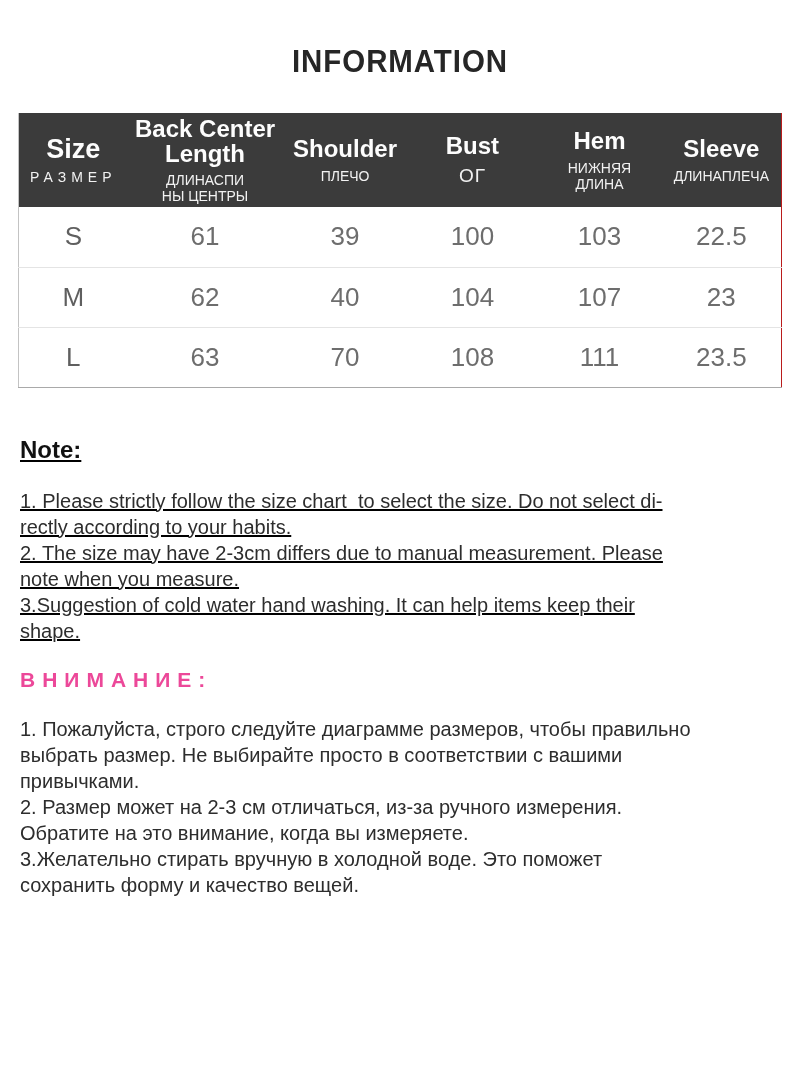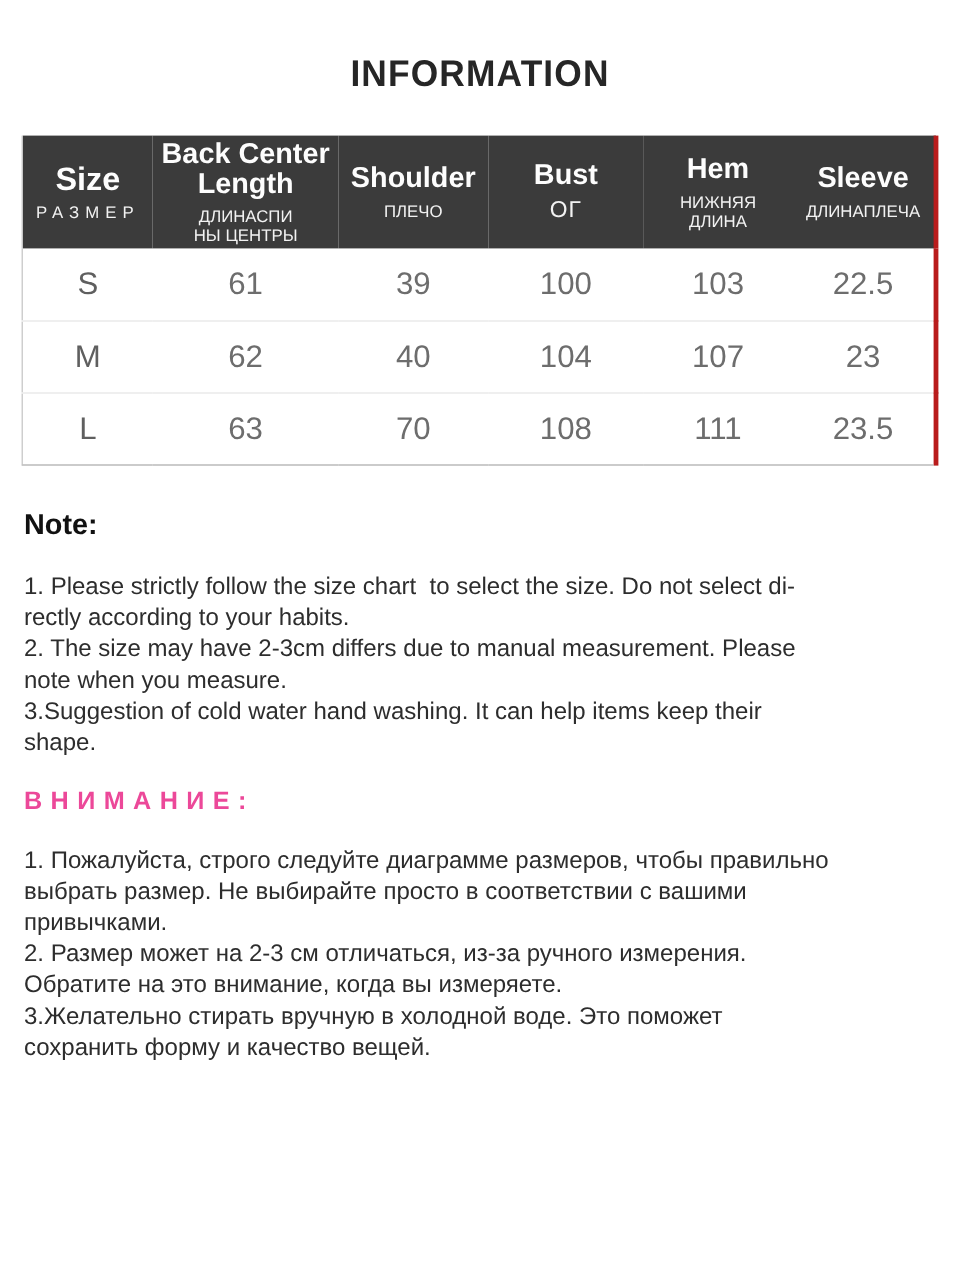--- a/index.html
+++ b/index.html
@@ -57,23 +57,23 @@
   table.size-table tbody td {
     height: 60px;
     text-align: center;
     vertical-align: middle;
     font-size: 26px;
     color: #6d6d6d;
   }
   table.size-table tbody tr { border-bottom: 1px solid #e4e4e4; }
   table.size-table tbody tr:last-child { border-bottom: 1px solid #a9a9a9; }
   table.size-table tbody td:first-child { color: #5f5f5f; }
-  table.size-table { border-left: 1px solid #c3c3c3; border-right: 4px solid #b91c1c; }
+  table.size-table { border-left: 1px solid #c3c3c3; border-right: 1px solid #b91c1c; }
   .notes { margin: 0 20px 0 20px; }
-  .notes-en { margin-top: 36px; }
+  .notes-en { margin-top: 48px; text-decoration: underline; }
   .notes-heading {
     font-size: 24px;
     font-weight: bold;
     color: #111111;
   }
   .notes-heading-ru {
     font-size: 21px;
     letter-spacing: 7px;
     color: #ec4899;
   }

